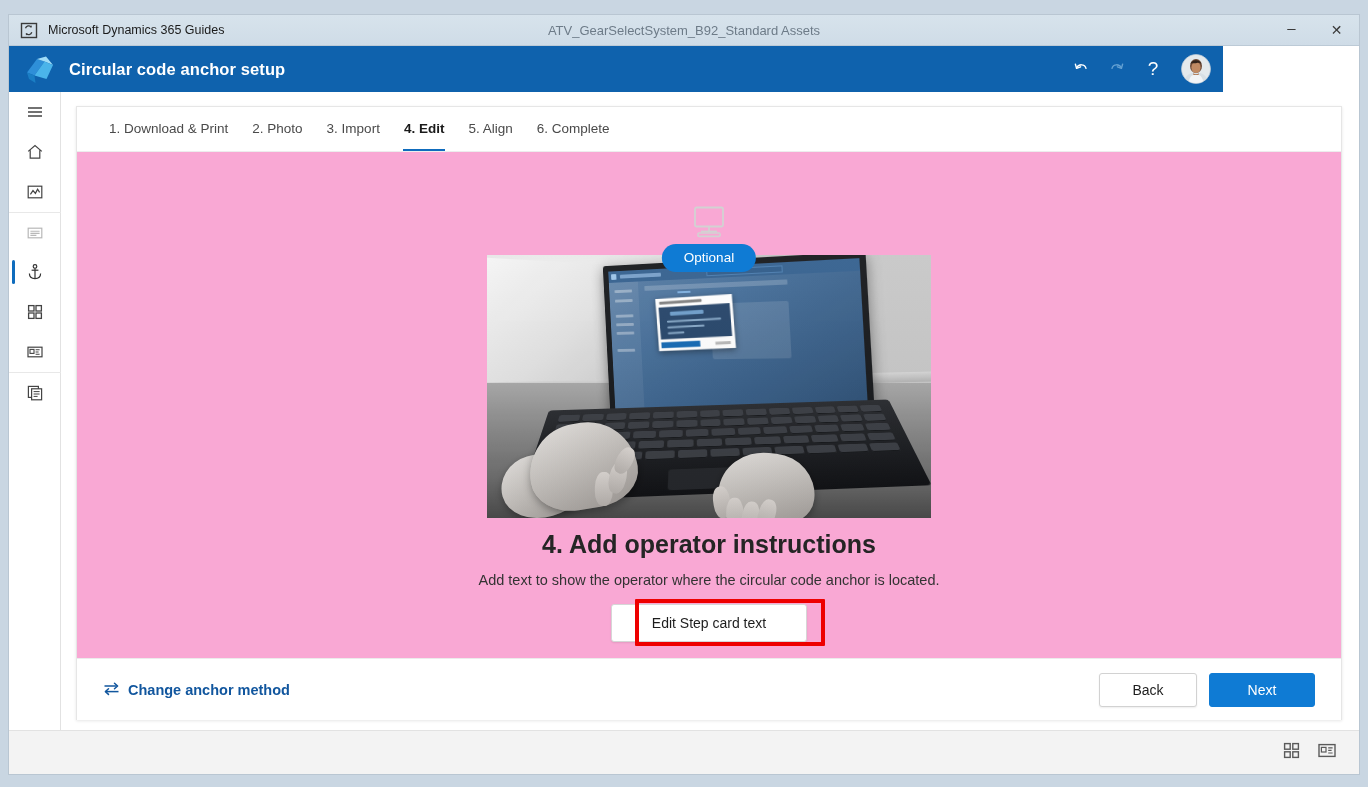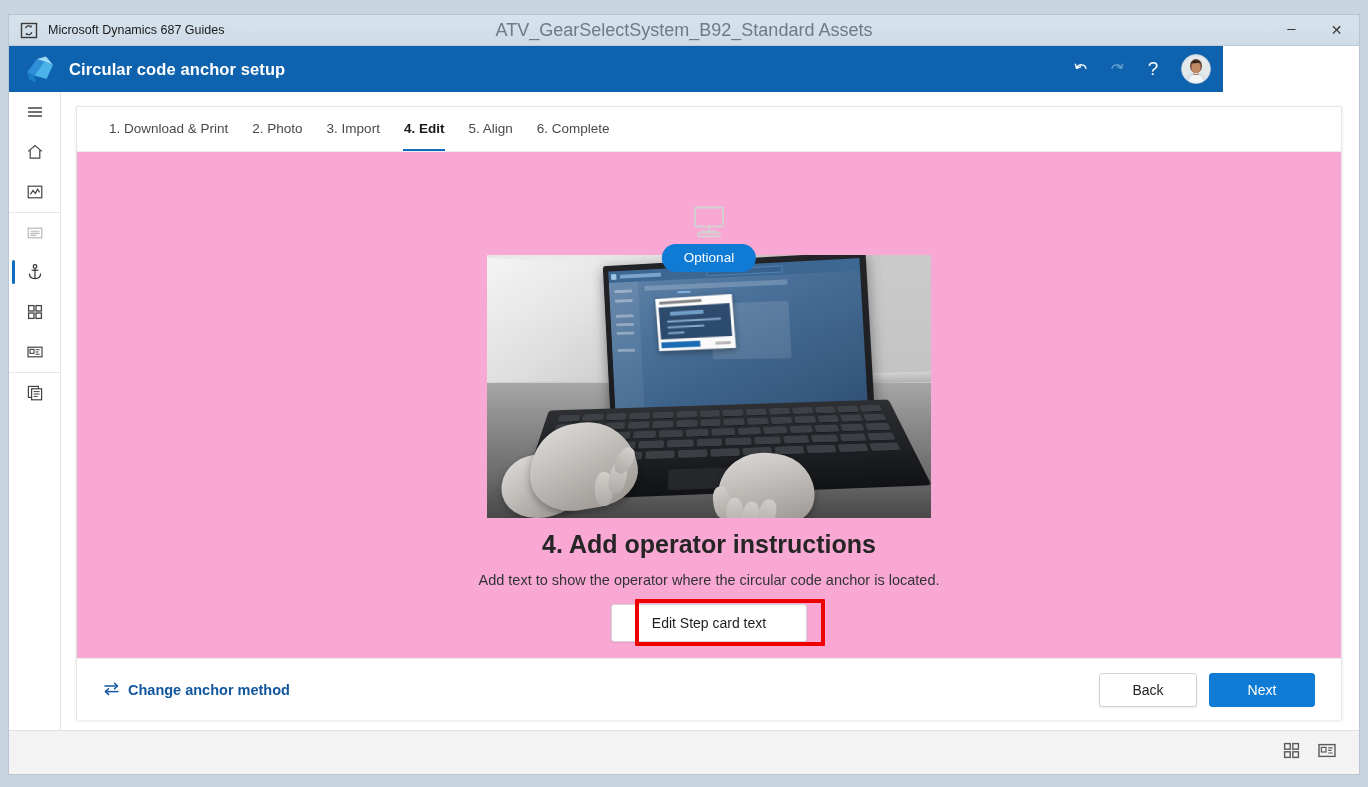--- a/index.html
+++ b/index.html
@@ -43,21 +43,21 @@
   .titlebar-title {
     margin-left: 10px;
     font-size: 12.5px;
     color: #1b1b1b;
     white-space: nowrap;
   }
   .titlebar-doc {
     position: absolute;
     left: 0; right: 0;
     text-align: center;
-    font-size: 18px;
+    font-size: 13px;
     color: #6d7b88;
     pointer-events: none;
   }
   .win-controls {
     margin-left: auto;
     display: flex; align-items: center; height: 31px;
   }
   .win-btn {
     width: 45px; height: 31px;
     display: flex; align-items: center; justify-content: center;
@@ -477,21 +477,21 @@
   <div class="app-border"></div>
 
   <div class="titlebar">
     <div class="titlebar-app-icon">
       <svg width="18" height="17" viewBox="0 0 18 17">
         <rect x="1.5" y="1.5" width="15" height="14" fill="none" stroke="#3a3a3a" stroke-width="1.4"></rect>
         <path d="M5.5 6.2a3.3 3.3 0 0 1 5.6-1.3M11.8 10.3a3.3 3.3 0 0 1-5.6 1.3" fill="none" stroke="#3a3a3a" stroke-width="1.3"></path>
         <path d="M11.6 3.3l.2 2.1-2.1-.2zM6 13.4l-.2-2.1 2.1.2z" fill="#3a3a3a"></path>
       </svg>
     </div>
-    <div class="titlebar-title">Microsoft Dynamics 687 Guides</div>
+    <div class="titlebar-title">Microsoft Dynamics 365 Guides</div>
     <div class="titlebar-doc">ATV_GearSelectSystem_B92_Standard Assets</div>
     <div class="win-controls">
       <div class="win-btn min">–</div>
       <div class="win-btn close">✕</div>
     </div>
   </div>
 
   <div class="header">
     <div class="brand-logo">
       <svg width="34" height="34" viewBox="0 0 34 34">

